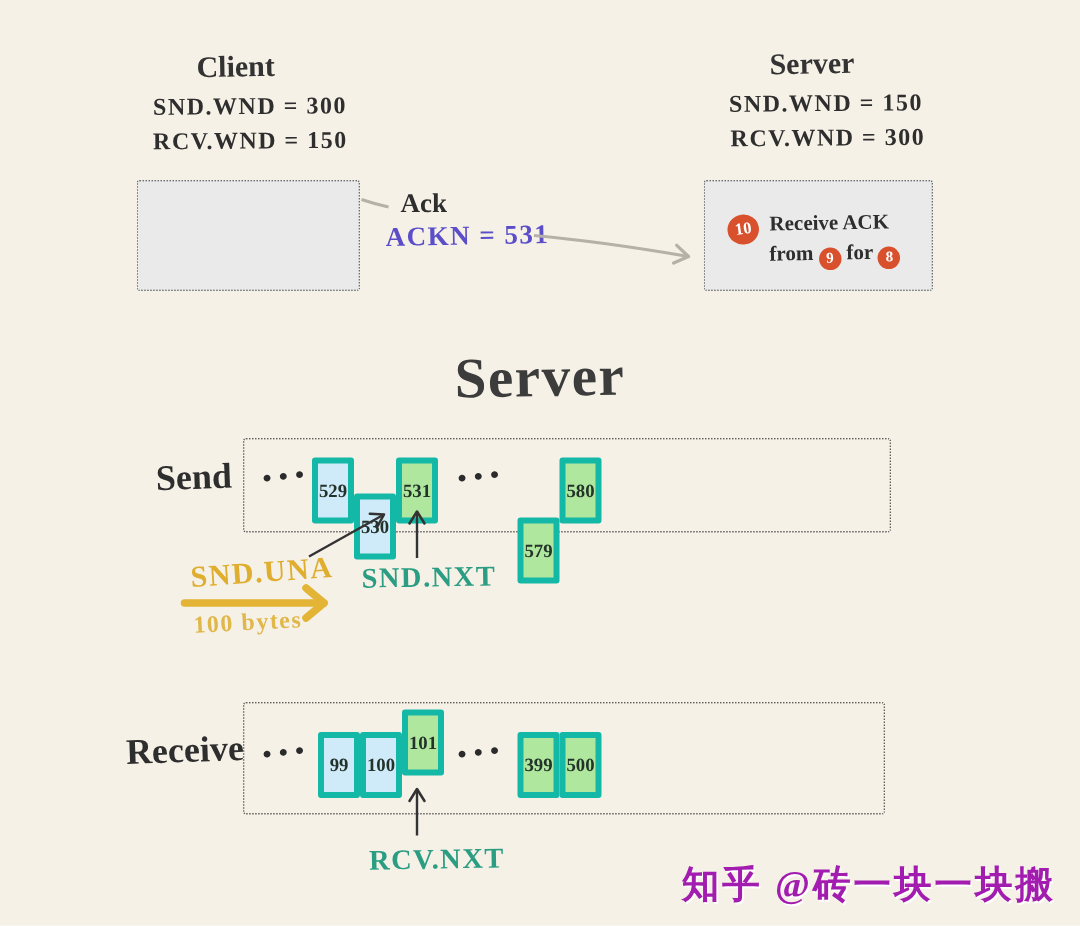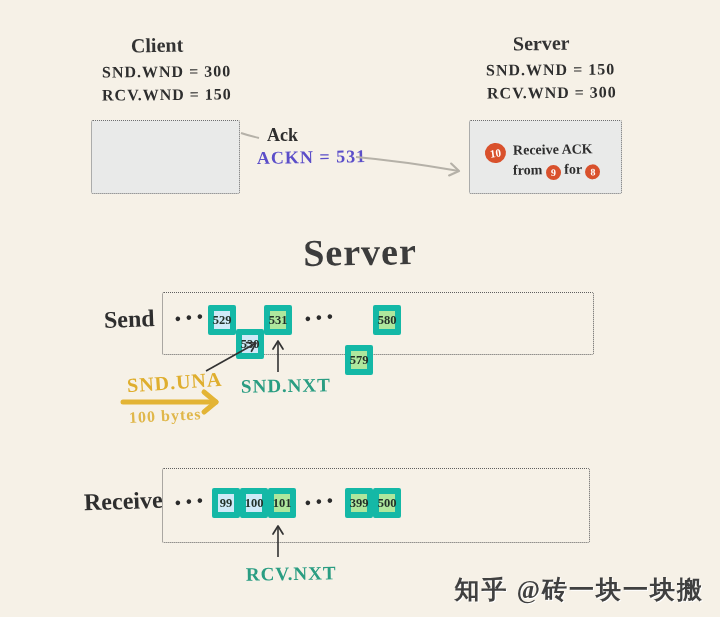--- a/index.html
+++ b/index.html
@@ -37,33 +37,33 @@
   .badge-sm{width:15px;height:15px;font-size:10px;vertical-align:-2px;}
   .note-line{font-size:14px;font-weight:700;color:#2e2e2e;white-space:nowrap;z-index:3;}
   .section-title{
     width:720px;text-align:center;
     font-size:38px;font-weight:700;color:#3c3c3c;
     letter-spacing:1px;transform:rotate(-1deg);
   }
   .row-label{font-size:24px;font-weight:600;color:#2e2e2e;transform:rotate(-2deg);}
   .dots{font-size:17px;font-weight:700;color:#2b2b2b;letter-spacing:5px;z-index:2;transform:rotate(-6deg);}
   .cell{
-    width:28px;height:30px;box-sizing:border-box;
-    border:6px solid #14b8a6;border-radius:2px;
+    width:28px;height:44px;box-sizing:border-box;
+    border:4px solid #14b8a6;border-radius:2px;
     display:flex;align-items:center;justify-content:center;
     font-size:12.5px;font-weight:600;color:#23322a;
     z-index:2;
   }
   .cell.blue{background:#cfeaf8;}
   .cell.green{background:#aee79d;}
   .ptr-una{font-size:20px;font-weight:700;color:#dfae2e;letter-spacing:1px;transform:rotate(-4deg);}
   .ptr-bytes{font-size:16px;font-weight:700;color:#e0b74a;letter-spacing:1px;transform:rotate(-3deg);}
   .ptr-teal{font-size:19px;font-weight:700;color:#2a9d82;letter-spacing:1px;transform:rotate(-1deg);}
   .watermark{
-    font-size:25px;font-weight:700;color:#404040;
+    font-size:25px;font-weight:700;color:#a21caf;
     text-shadow:1px 1px 0 #ffffff;
     letter-spacing:2px;white-space:nowrap;
   }
   svg.overlay{position:absolute;left:0;top:0;z-index:2;pointer-events:none;}
 </style>
 </head>
 <body>
 
 <div id="canvas">
 
@@ -105,21 +105,21 @@
 
   <div class="abs ptr-una" style="left:127px;top:371px;">SND.UNA</div>
   <div class="abs ptr-teal" style="left:241px;top:375px;">SND.NXT</div>
   <div class="abs ptr-bytes" style="left:129px;top:407px;">100 bytes</div>
 
   <div class="abs row-label" style="left:84px;top:488px;">Receive</div>
   <div class="abs dash-box" style="left:162px;top:468px;width:426px;height:73px;"></div>
   <div class="abs dots" style="left:175px;top:492px;">•••</div>
   <div class="abs cell blue" style="left:212px;top:488px;text-align:right;">99</div>
   <div class="abs cell blue" style="left:240px;top:488px;">100</div>
-  <div class="abs cell green" style="left:268px;top:488px;text-align:center;">101</div>
+  <div class="abs cell green" style="left:268px;top:473px;text-align:center;">101</div>
   <div class="abs dots" style="left:305px;top:492px;">•••</div>
   <div class="abs cell green" style="left:345px;top:488px;">399</div>
   <div class="abs cell green" style="left:373px;top:488px;">500</div>
 
   <div class="abs ptr-teal" style="left:246px;top:563px;">RCV.NXT</div>
 
   <div class="abs watermark" style="right:16px;top:573px;">知乎 @砖一块一块搬</div>
 
   <svg class="overlay" width="720" height="617" viewBox="0 0 720 617">
     <defs>

